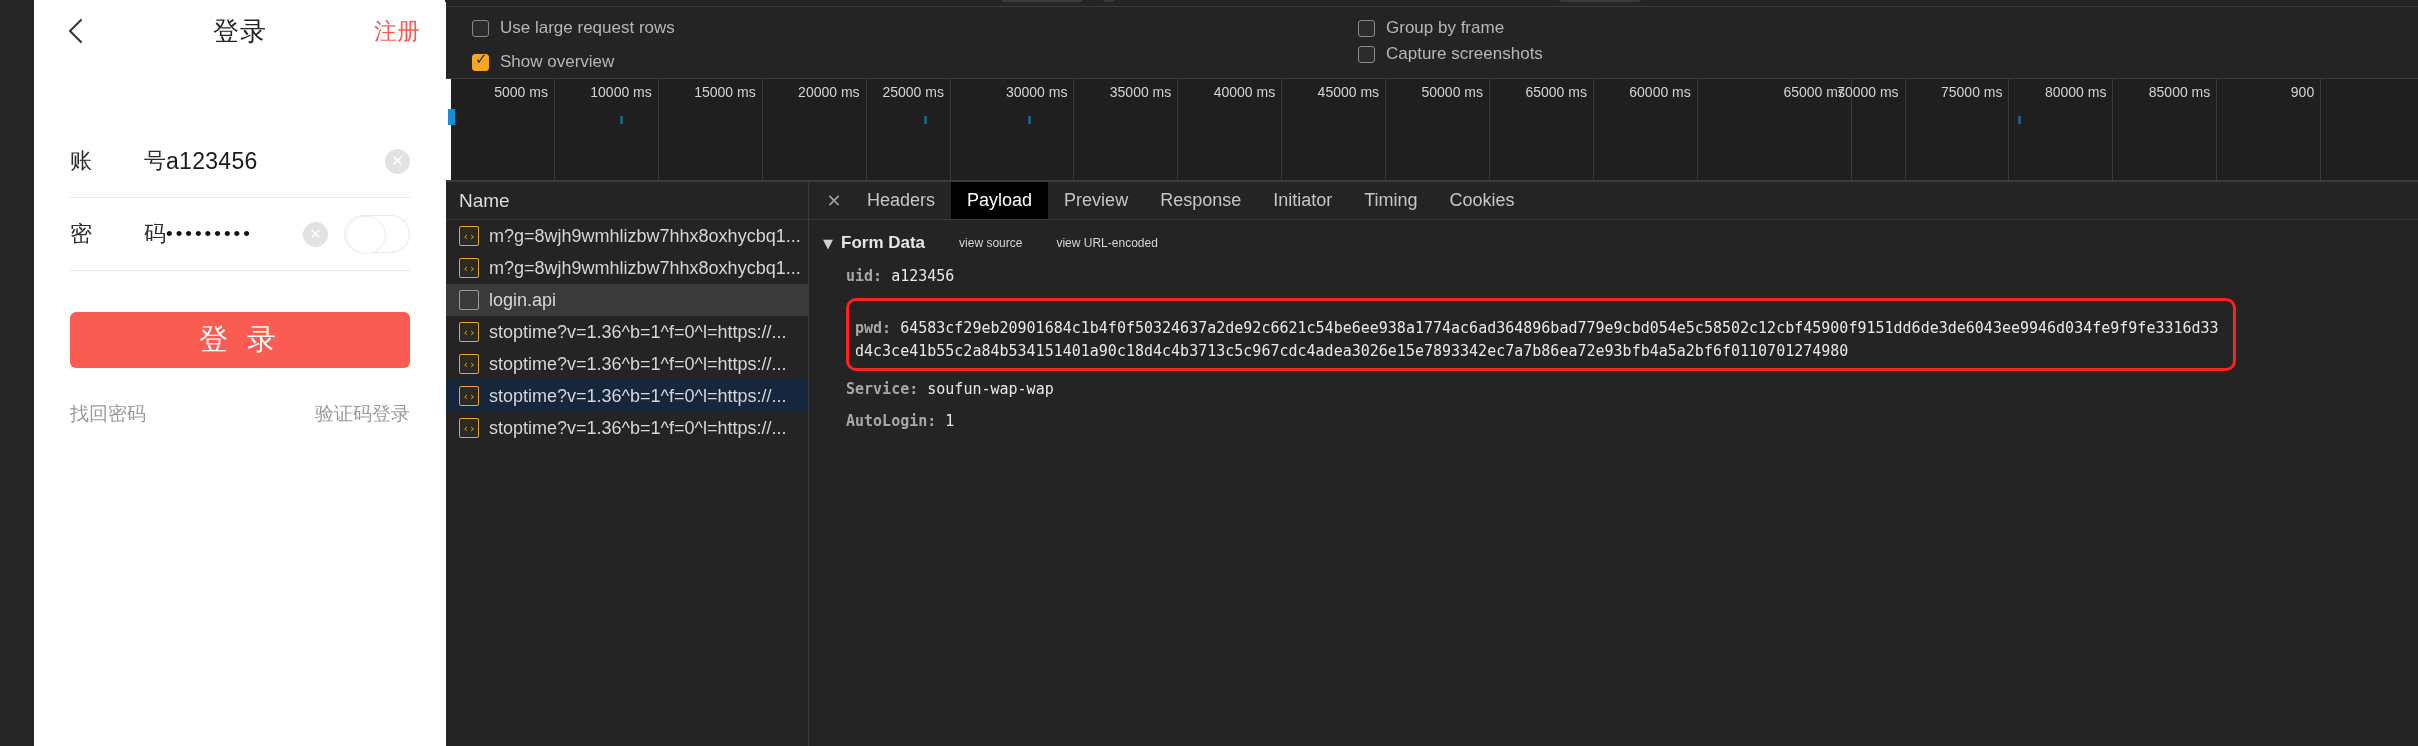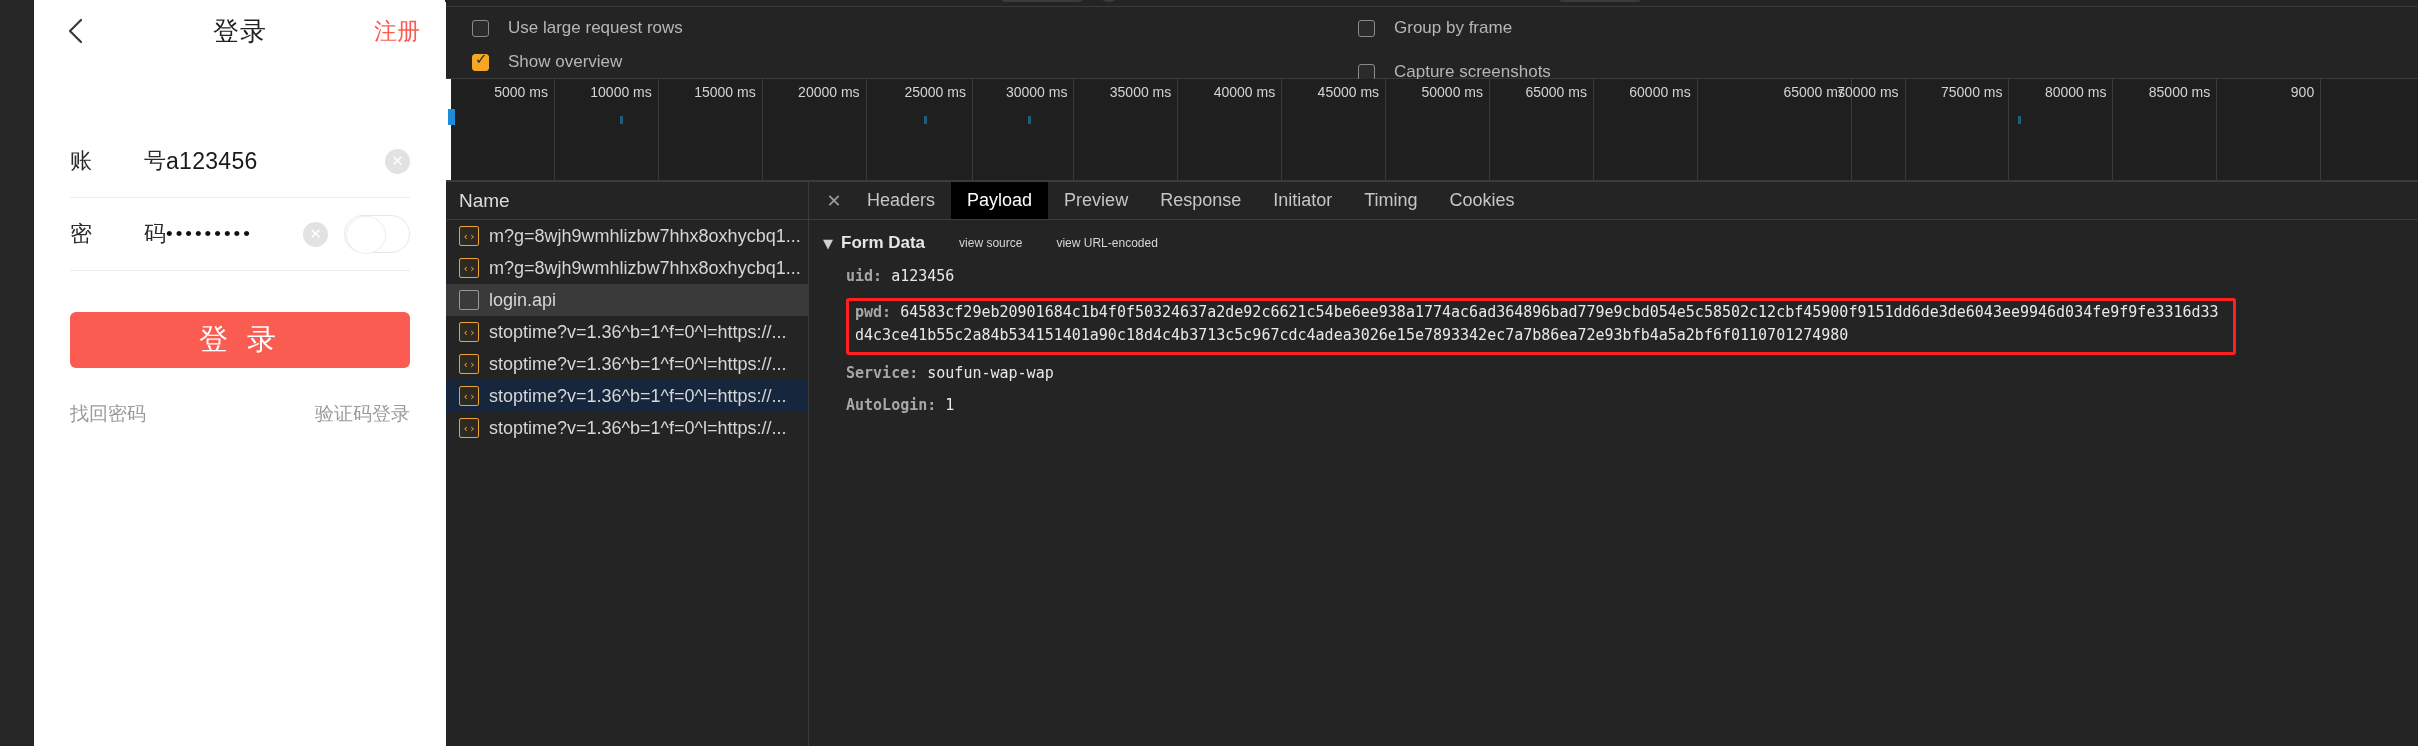--- a/index.html
+++ b/index.html
@@ -99,25 +99,25 @@
   .dt-topstrip .pill.b { left: 652px; width: 22px; border-radius: 50%; }
   .dt-topstrip .pill.c { left: 1113px; width: 82px; }
   .dt-topstrip .boxline {
     position: absolute; top: -16px; left: -1px; width: 3px; height: 18px; background: #242424;
   }
 
   .dt-settings {
     height: 72px; flex: 0 0 72px; position: relative;
     border-bottom: 1px solid #3b3b3b; background: #242424;
   }
-  .cbrow { position: absolute; display: flex; align-items: center; gap: 19px; }
+  .cbrow { position: absolute; display: flex; align-items: center; gap: 11px; }
   .cbrow.c1 { left: 26px; top: 11px; }
   .cbrow.c2 { left: 26px; top: 45px; }
   .cbrow.c3 { left: 912px; top: 11px; }
-  .cbrow.c4 { left: 912px; top: 55px; }
+  .cbrow.c4 { left: 912px; top: 37px; }
   .checkbox {
     width: 17px; height: 17px; border-radius: 3px;
     border: 1px solid #8a8a8a; background: #2b2b2b; flex: 0 0 17px;
   }
   .checkbox.checked {
     background: #f5a623; border-color: #f5a623; position: relative;
   }
   .checkbox.checked::after {
     content: "✓"; position: absolute; left: 2px; top: -3px;
     font-size: 15px; color: #2b2b2b; line-height: 1;
@@ -205,22 +205,22 @@
   .tri { color: #cfcfcf; font-size: 13px; margin-right: -26px; font-family: "DejaVu Sans", sans-serif; }
   .section-title { font-weight: bold; color: #e6e6e6; font-size: 17px; }
   .linkish { color: #d6d6d6; font-size: 12px; }
   .kv {
     padding-left: 23px; margin-bottom: 10px; line-height: 1.45;
     font-family: "DejaVu Sans Mono", monospace; font-size: 15px;
   }
   .kv .k { color: #a7a7a7; font-weight: bold; }
   .kv .v { color: #e8e8e8; }
   .kv-highlight {
-    border: 3px solid #ff2020; border-radius: 3px;
-    margin: 4px 0 8px 23px; padding: 0 6px 5px 6px;
+    border: 3px solid #ff2020; border-radius: 10px;
+    margin: 4px 0 8px 23px; padding: 16px 6px 5px 6px;
     width: 1390px; max-width: calc(100% - 30px);
     font-family: "DejaVu Sans Mono", monospace; font-size: 15px;
     line-height: 1.55; word-break: break-all; color: #e8e8e8;
   }
   .kv-highlight .k { color: #a7a7a7; font-weight: bold; }
 </style>
 </head>
 <body>
 
 <div class="screen">
@@ -307,21 +307,21 @@
           </div>
           <div class="ov-tick" style="left: 108.9px; width: 103.9px;">
             <span>10000 ms</span>
           </div>
           <div class="ov-tick" style="left: 212.8px; width: 103.9px;">
             <span>15000 ms</span>
           </div>
           <div class="ov-tick" style="left: 316.7px; width: 103.9px;">
             <span>20000 ms</span>
           </div>
-          <div class="ov-tick" style="left: 423px; width: 103.9px;">
+          <div class="ov-tick" style="left: 401px; width: 103.9px;">
             <span>25000 ms</span>
           </div>
           <div class="ov-tick" style="left: 524.5px; width: 103.9px;">
             <span>30000 ms</span>
           </div>
           <div class="ov-tick" style="left: 628.4px; width: 103.9px;">
             <span>35000 ms</span>
           </div>
           <div class="ov-tick" style="left: 732.3px; width: 103.9px;">
             <span>40000 ms</span>

